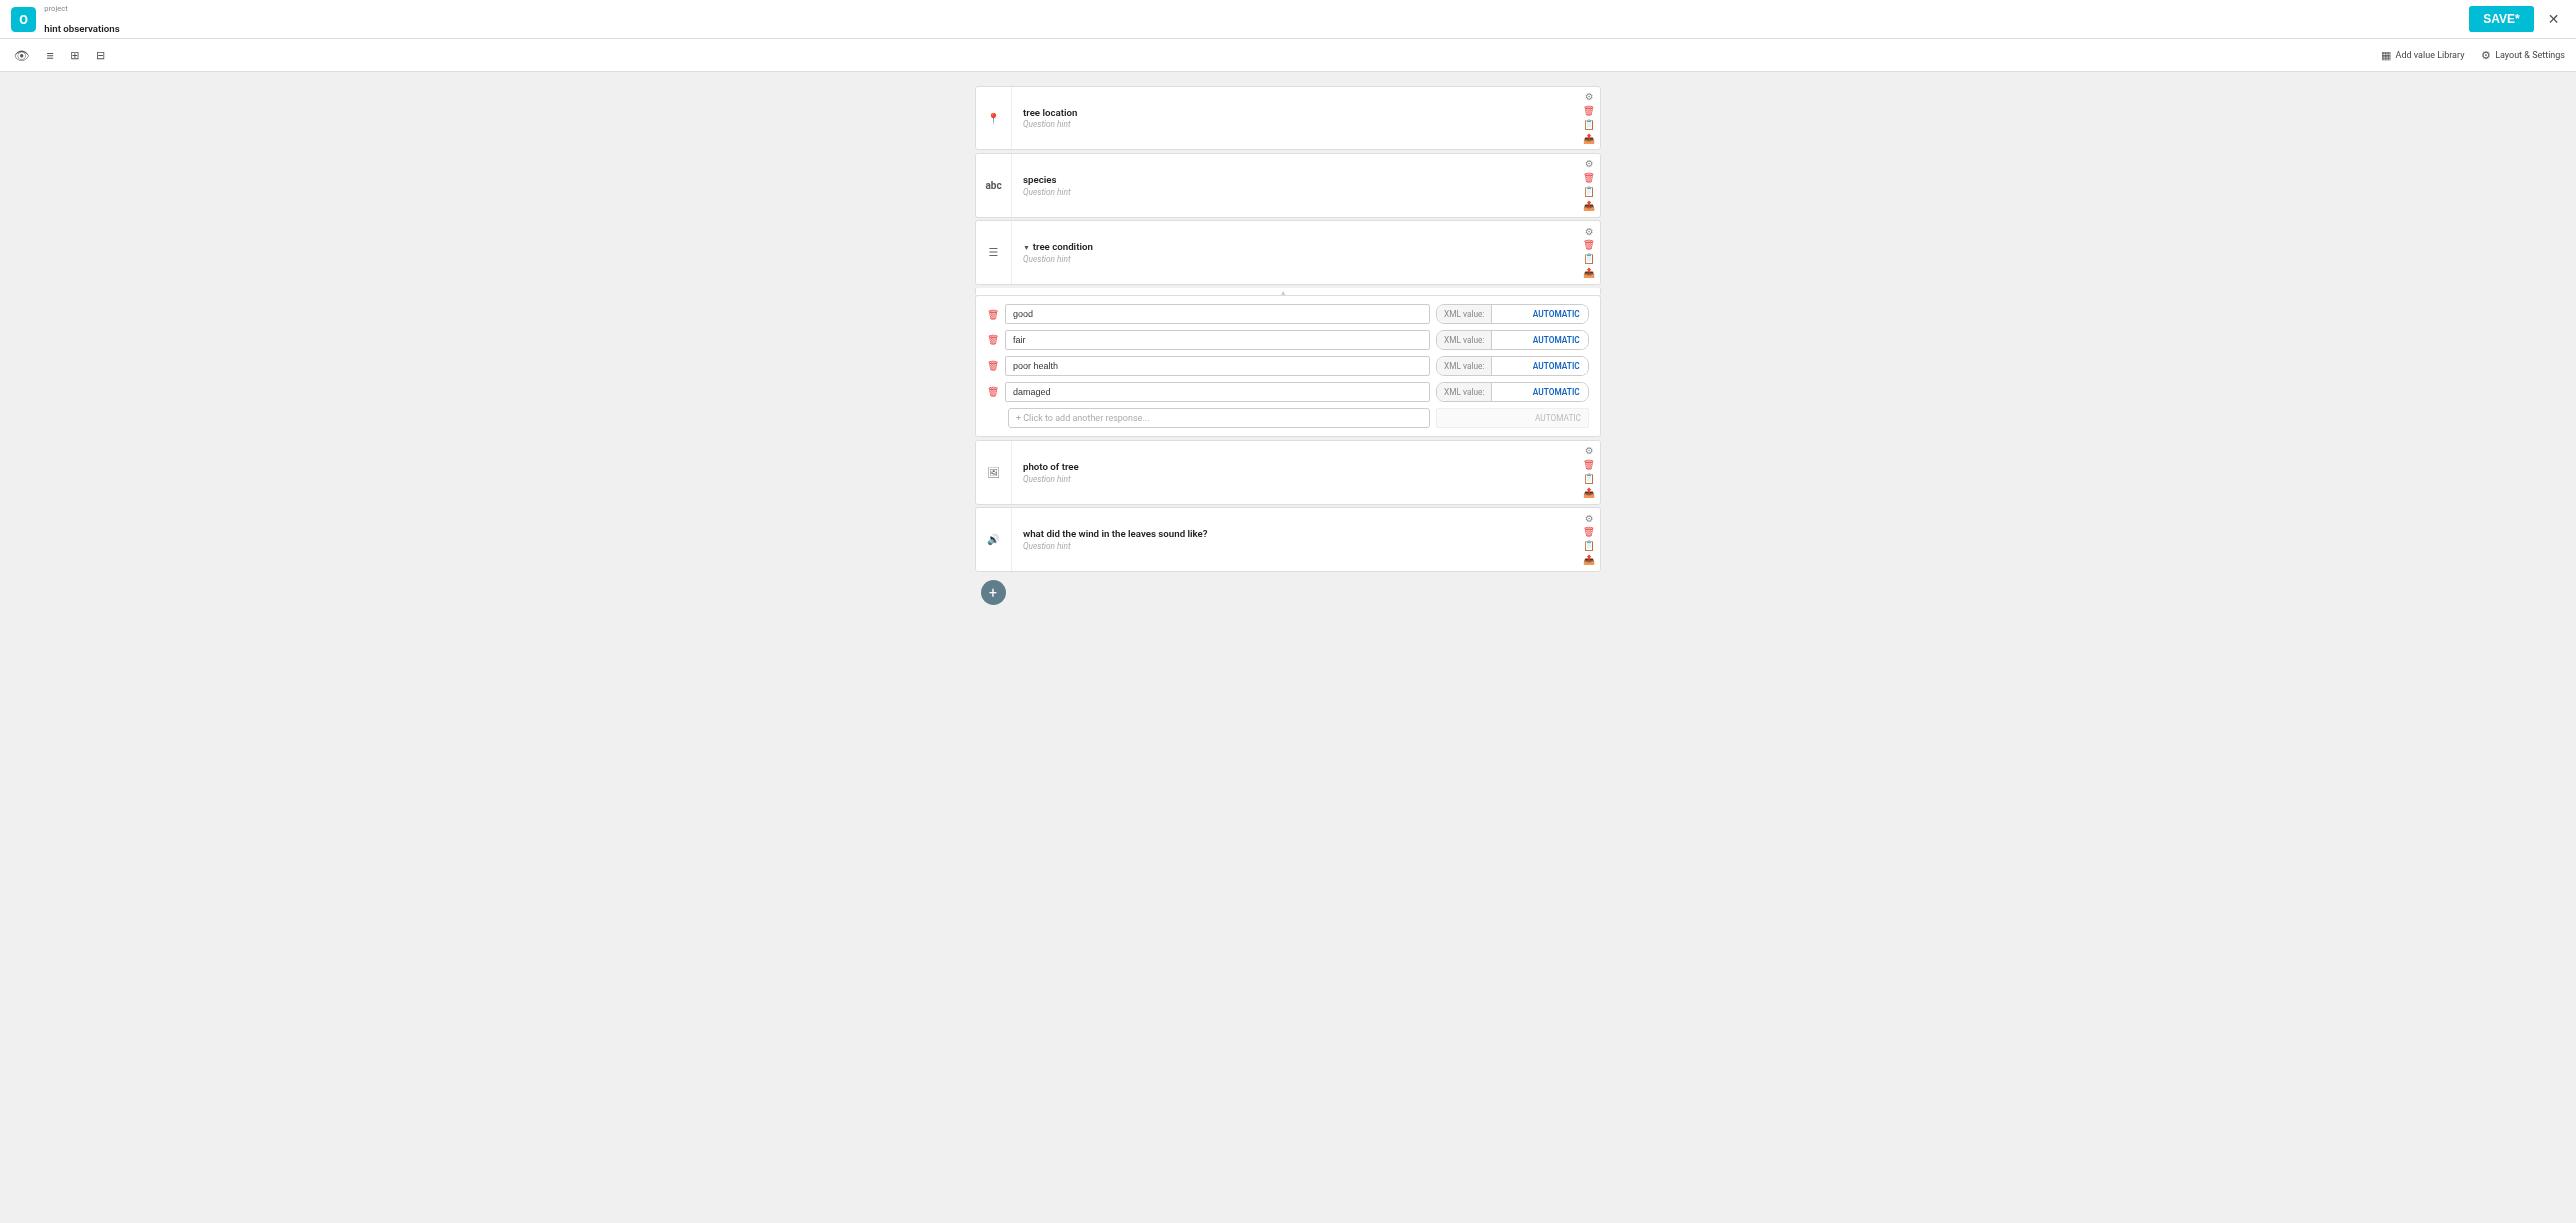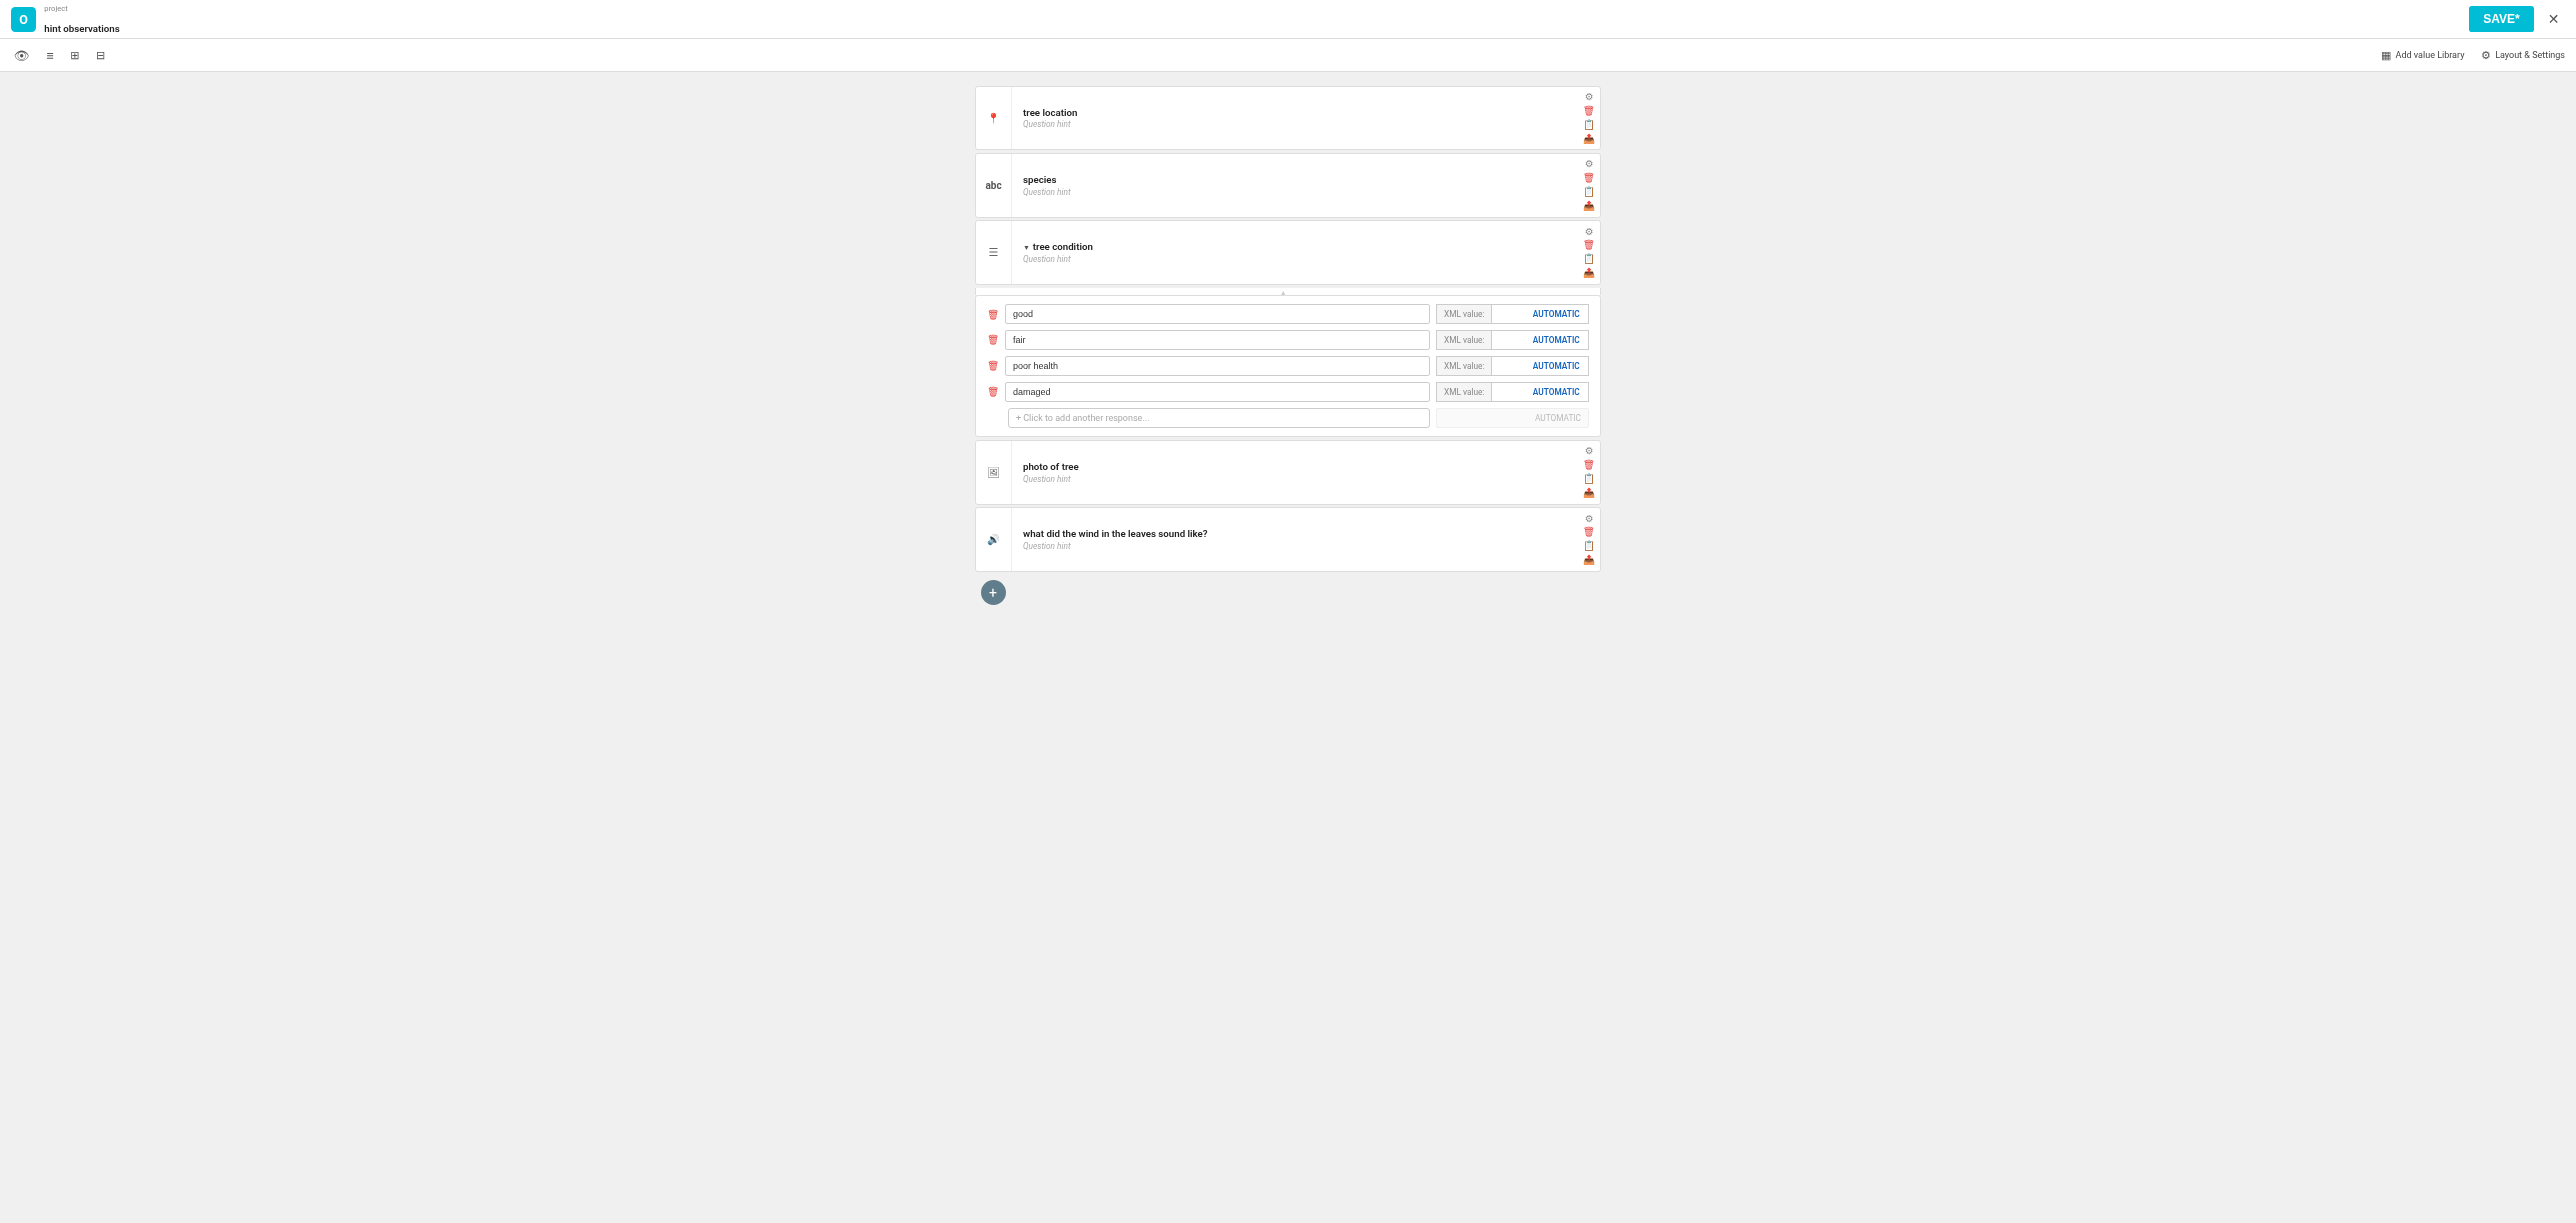--- a/index.html
+++ b/index.html
@@ -91,21 +91,21 @@
       display: flex; align-items: center; margin-bottom: 5.6px; gap: 5.6px;
     }
     .choice-delete { color: #e53935; cursor: pointer; font-size: 9.7px; flex-shrink: 0; }
     .choice-input {
       flex: 1; border: 0.7px solid #ccc; border-radius: 2.1px;
       padding: 4.2px 7px; font-size: 9px; color: #333;
       background: #fff;
     }
     .choice-xml {
       display: flex; align-items: center; gap: 0;
-      border: 0.7px solid #ccc; border-radius: 0; overflow: hidden;
+      border: 0.7px solid #ccc; border-radius: 8px; overflow: hidden;
       flex-shrink: 0; min-width: 153px;
     }
     .xml-label {
       background: #f5f5f5; padding: 4.2px 7px; font-size: 8.3px; color: #888;
       border-right: 0.7px solid #ccc; white-space: nowrap;
     }
     .xml-auto {
       background: #fff; padding: 4.2px 8.3px; font-size: 8.3px;
       color: #1565c0; font-weight: 600; flex: 1; text-align: right;
     }

